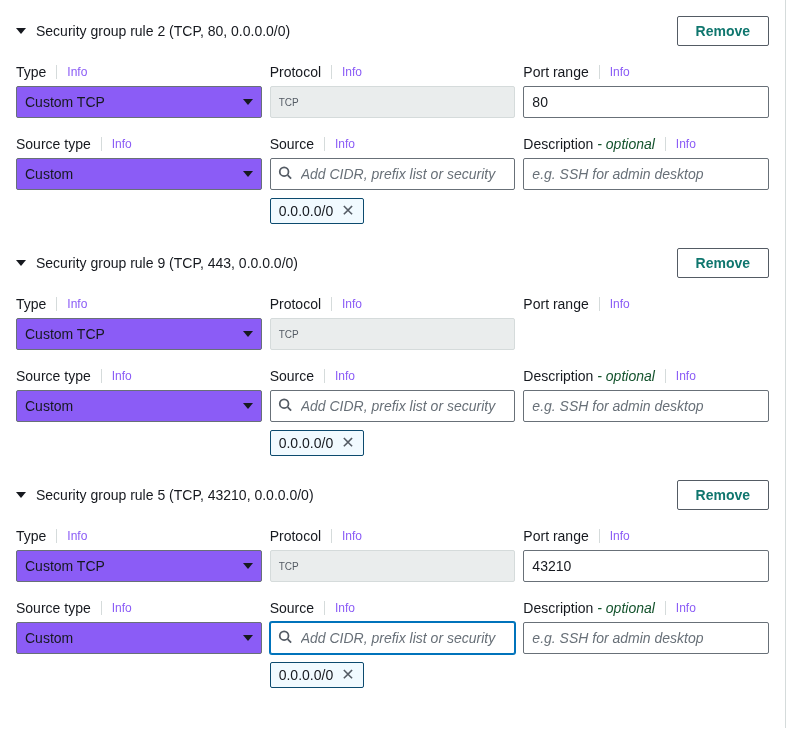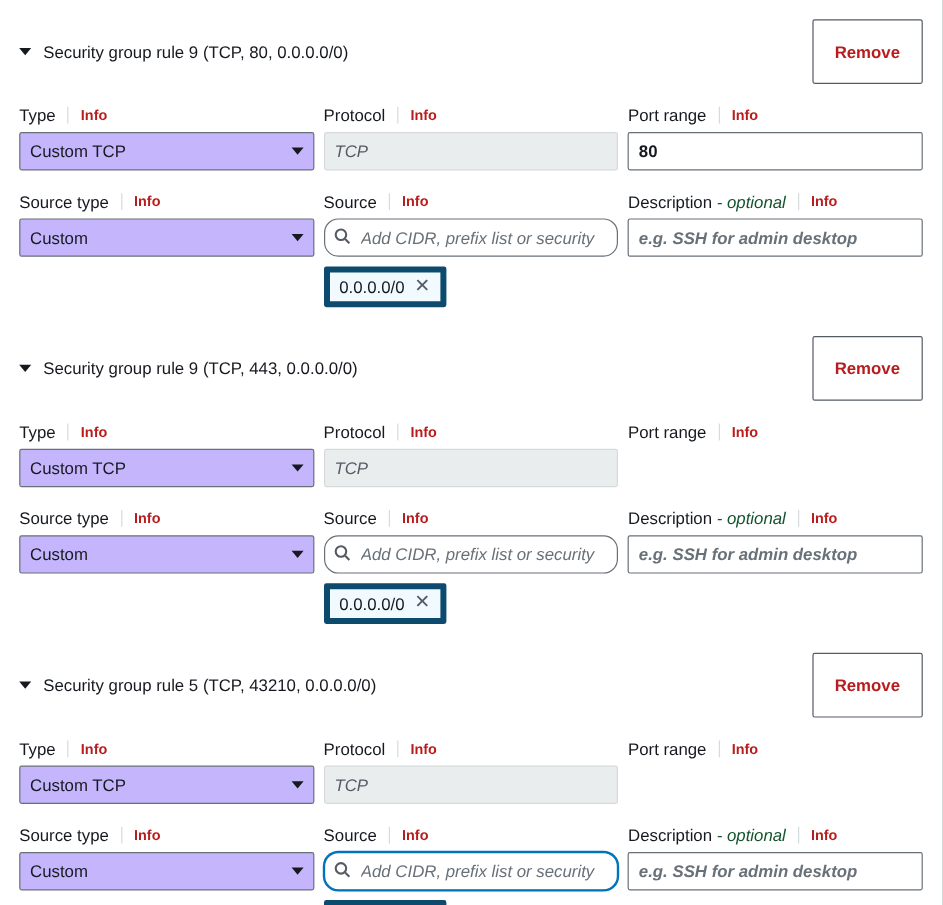--- a/index.html
+++ b/index.html
@@ -39,22 +39,22 @@
       cursor: pointer;
       margin-right: 4px;
     }
     .rule-title {
       font-size: 14px;
       color: #16191f;
     }
     .remove-btn {
       border: 1px solid #545b64;
       background: #fff;
-      color: #b91c1c;
-      padding: 18px 18px;
+      color: #0f766e;
+      padding: 6px 18px;
       font-size: 14px;
       font-weight: 700;
       cursor: pointer;
       border-radius: 2px;
     }
     .field-row {
       display: flex;
       gap: 8px;
       margin-bottom: 18px;
     }
@@ -76,35 +76,35 @@
       font-style: italic;
       color: #14532d;
       margin-top: 12px;
     }
     .divider-v {
       width: 1px;
       height: 14px;
       background: #d5dbdb;
     }
     .info-link {
-      color: #b91c1c;
+      color: #8b5cf6;
       font-size: 12px;
-      font-weight: 700;
+      font-weight: 400;
       text-decoration: none;
       cursor: pointer;
     }
     .select-wrap {
       position: relative;
       width: 100%;
     }
     .select-box {
       width: 100%;
       height: 32px;
       border: 1px solid #687078;
-      background: #c4b5fd;
+      background: #8b5cf6;
       padding: 4px 19px 4px 8px;
       font-size: 14px;
       color: #16191f;
       cursor: pointer;
       border-radius: 2px;
       display: flex;
       align-items: center;
     }
     .select-caret {
       position: absolute;
@@ -117,55 +117,53 @@
       border-right: 5px solid transparent;
       border-top: 6px solid #16191f;
       pointer-events: none;
     }
     .readonly-box {
       width: 100%;
       height: 32px;
       border: 1px solid #d5dbdb;
       background: #eaeded;
       padding: 4px 8px;
-      font-size: 14px;
+      font-size: 10px;
       color: #545b64;
       border-radius: 2px;
       display: flex;
       align-items: center;
-      font-style: italic;
     }
     .text-input {
       width: 100%;
       height: 32px;
       border: 1px solid #687078;
       background: #fff;
       padding: 4px 8px;
       font-size: 14px;
       color: #16191f;
       border-radius: 2px;
-      font-weight: bold;
     }
     .text-input::placeholder {
       color: #687078;
       font-style: italic;
     }
     .search-wrap {
       position: relative;
       width: 100%;
     }
     .search-input {
       width: 100%;
       height: 32px;
       border: 1px solid #687078;
       background: #fff;
       padding: 4px 8px 4px 30px;
       font-size: 14px;
       color: #16191f;
-      border-radius: 12px;
+      border-radius: 2px;
     }
     .search-input.focused {
       border: 1px solid #0073bb;
       box-shadow: 0 0 0 1px #0073bb;
     }
     .search-input::placeholder {
       color: #687078;
       font-style: italic;
     }
     .search-icon {
@@ -175,21 +173,21 @@
       transform: translateY(-50%);
       color: #545b64;
       pointer-events: none;
     }
     .token-row {
       margin-top: 8px;
     }
     .token {
       display: inline-flex;
       align-items: center;
-      border: 5px solid #0c4a6e;
+      border: 1px solid #0c4a6e;
       background: #f1faff;
       padding: 4px 8px;
       font-size: 14px;
       color: #16191f;
       border-radius: 2px;
       gap: 8px;
     }
     .token-x {
       font-size: 16px;
       font-weight: 400;
@@ -200,21 +198,21 @@
   </style>
 </head>
 <body>
 
 <div class="container">
 
   <div class="rule-block">
     <div class="rule-header">
       <div class="rule-header-left">
         <div class="caret"></div>
-        <span class="rule-title">Security group rule 9 (TCP, 80, 0.0.0.0/0)</span>
+        <span class="rule-title">Security group rule 2 (TCP, 80, 0.0.0.0/0)</span>
       </div>
       <button class="remove-btn">Remove</button>
     </div>
 
     <div class="field-row">
       <div class="field">
         <div class="field-label-row">
           <span class="field-label">Type</span>
           <span class="divider-v"></span>
           <a class="info-link">Info</a>
@@ -398,20 +396,21 @@
           <a class="info-link">Info</a>
         </div>
         <div class="readonly-box">TCP</div>
       </div>
       <div class="field">
         <div class="field-label-row">
           <span class="field-label">Port range</span>
           <span class="divider-v"></span>
           <a class="info-link">Info</a>
         </div>
+        <input class="text-input" value="43210" style="">
       </div>
     </div>
 
     <div class="field-row">
       <div class="field">
         <div class="field-label-row">
           <span class="field-label">Source type</span>
           <span class="divider-v"></span>
           <a class="info-link">Info</a>
         </div>

